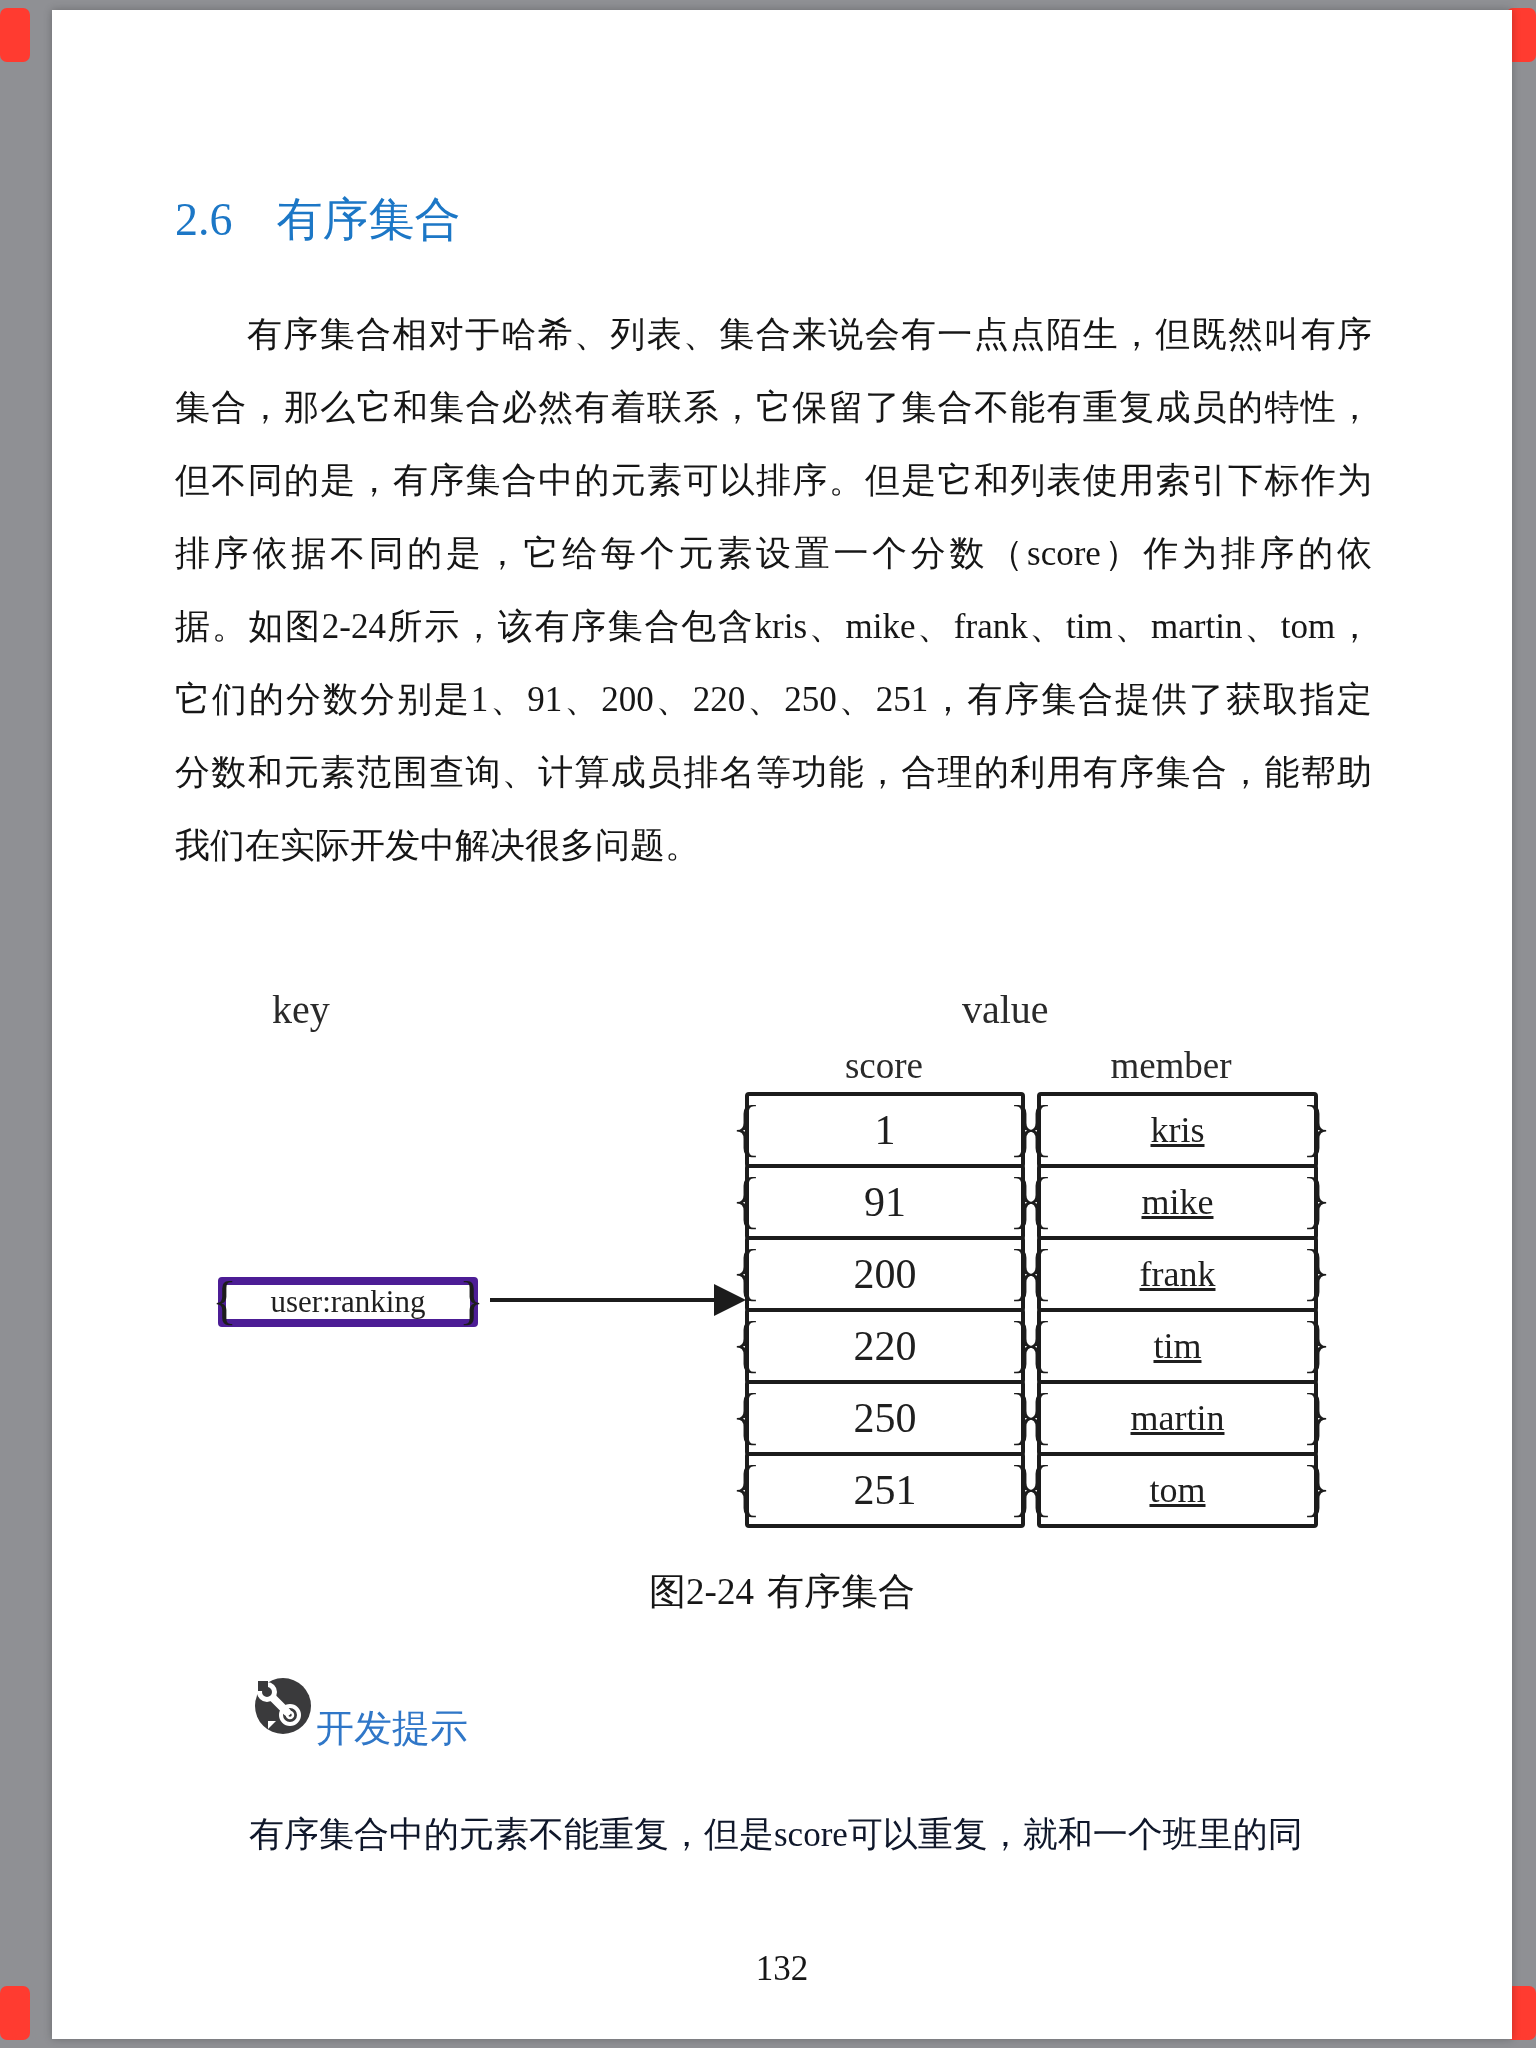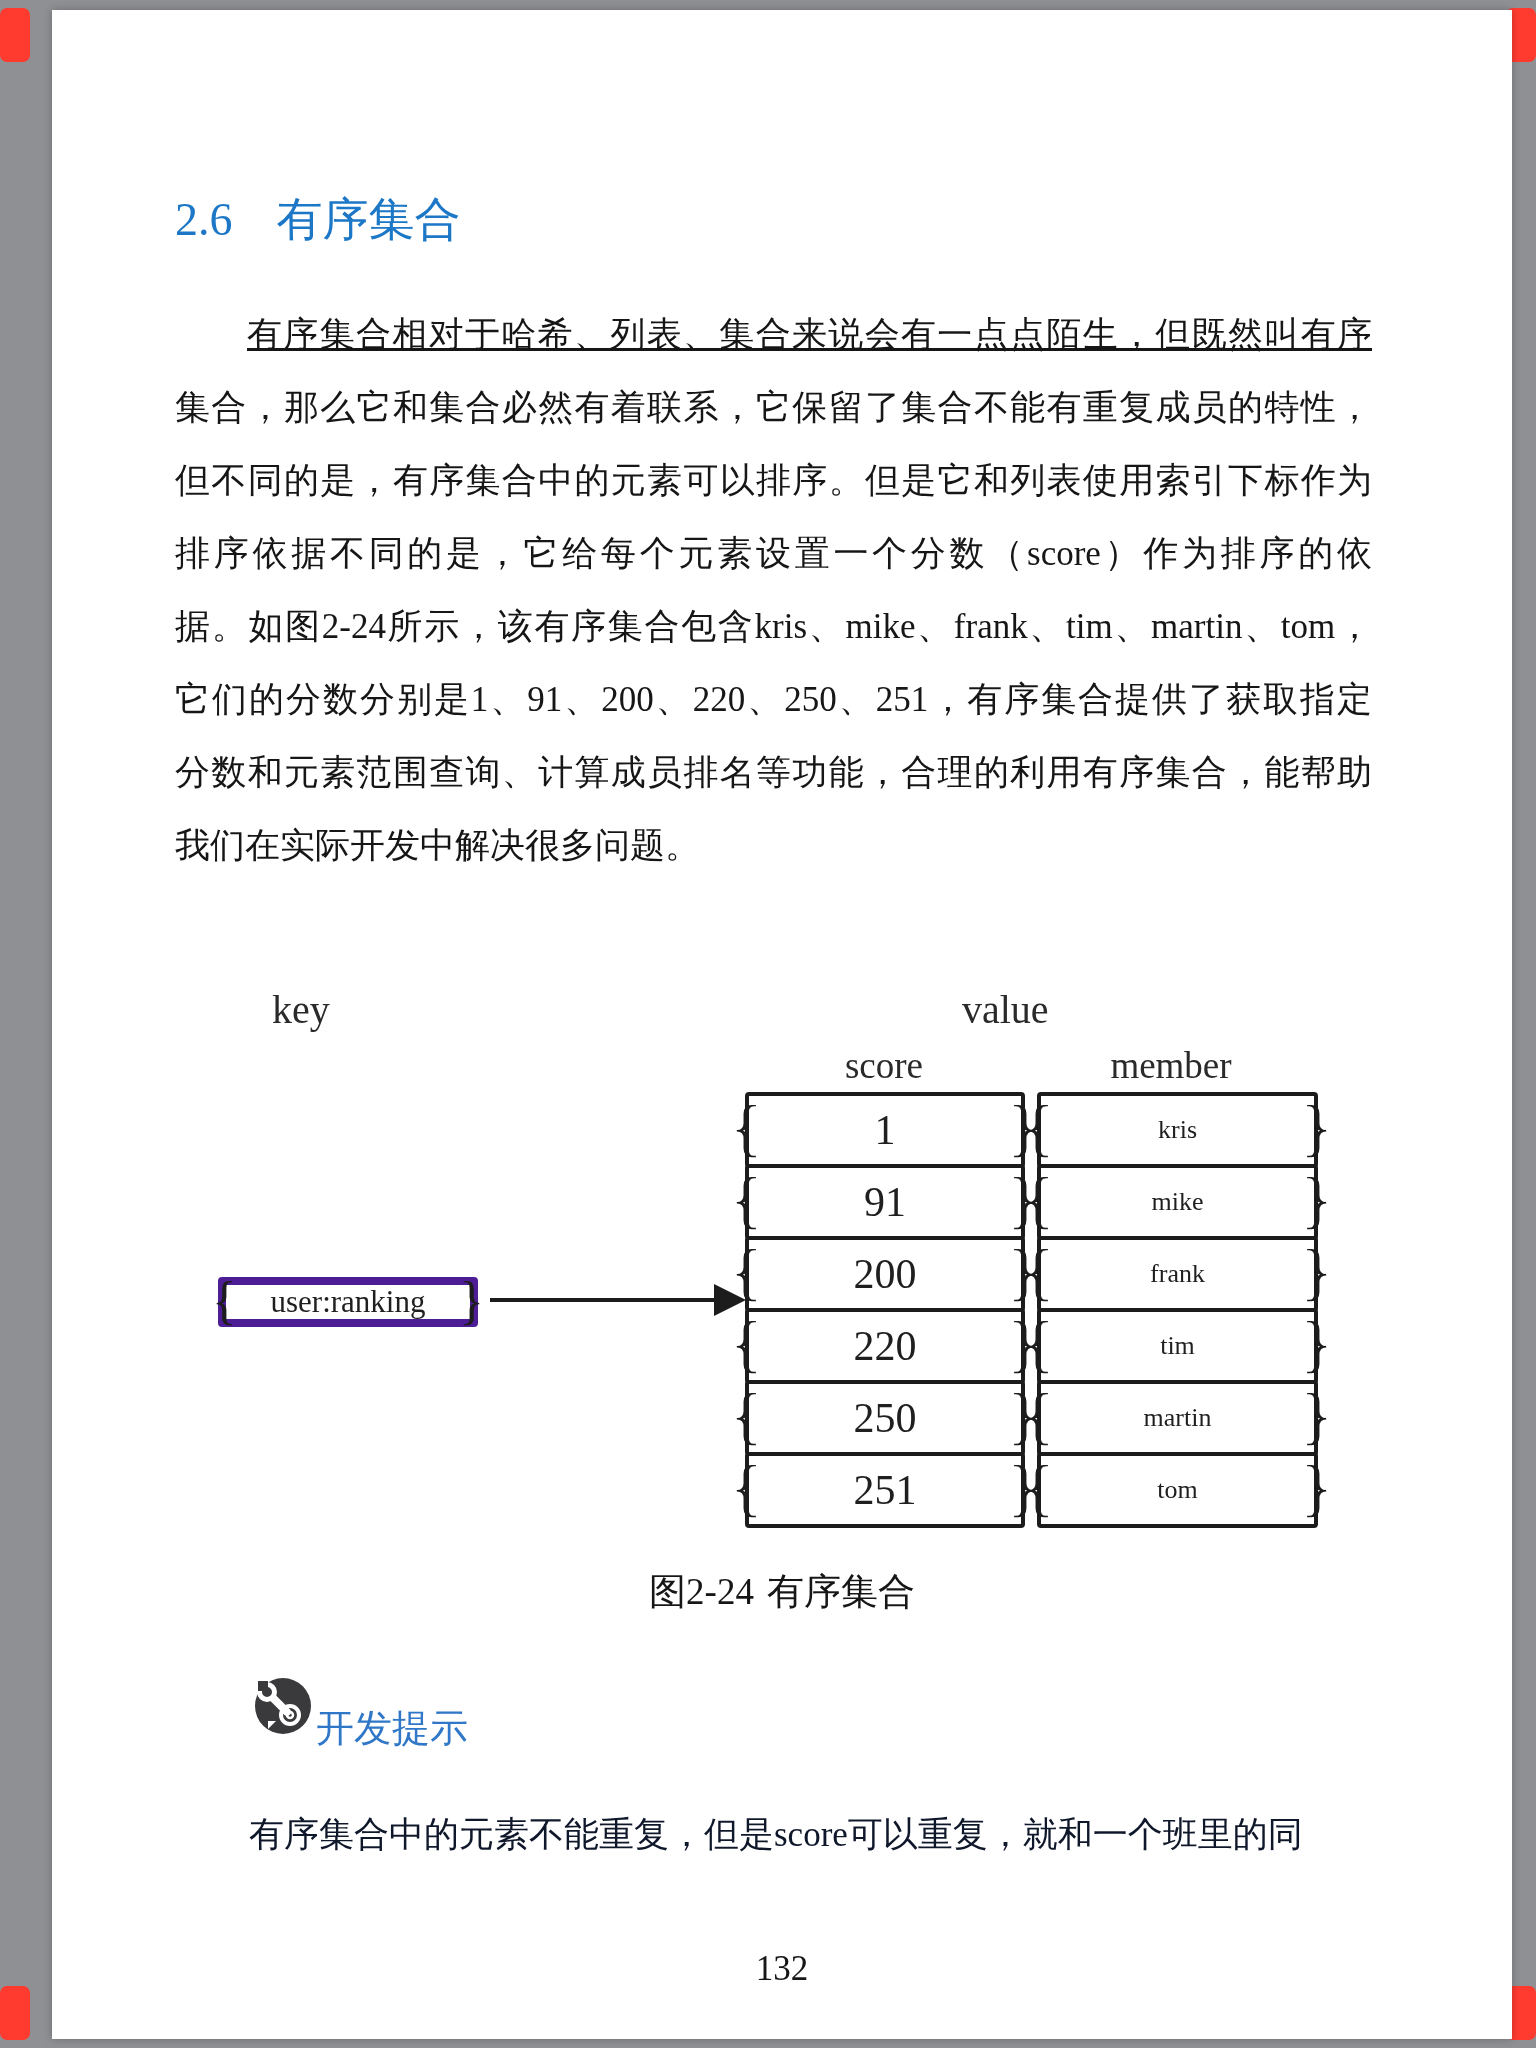--- a/index.html
+++ b/index.html
@@ -28,21 +28,21 @@
     font-size:46px;color:#1c77c6;white-space:nowrap;
   }
   .section-heading .num{margin-right:44px;}
 
   .pline{
     position:absolute;left:123px;width:1197px;height:73px;line-height:73px;
     font-size:35px;color:#161616;white-space:nowrap;
     text-align:justify;text-align-last:justify;text-justify:inter-character;
     overflow:visible;
   }
-  .pline.indent{padding-left:72px;width:1125px;text-decoration:underline;}
+  .pline.indent{padding-left:72px;width:1125px;}
   .pline.lastline{text-align-last:left;}
 
   .fig-label{
     position:absolute;width:200px;height:44px;line-height:44px;
     font-size:40px;color:#2a2a2a;
   }
   .col-header{
     position:absolute;width:200px;text-align:center;height:40px;line-height:40px;
     font-size:37px;color:#2a2a2a;
   }
@@ -55,21 +55,21 @@
   .zcell + .zcell{margin-top:-4px;}
   .zcell::before{
     content:"{";position:absolute;left:-18px;top:50%;transform:translateY(-53%);
     font-size:64px;color:#1c1c1c;font-family:"Liberation Serif",serif;
   }
   .zcell::after{
     content:"}";position:absolute;right:-18px;top:50%;transform:translateY(-53%);
     font-size:64px;color:#1c1c1c;font-family:"Liberation Serif",serif;
   }
   .score-cell{font-size:42px;}
-  .member-cell{font-size:26px;}
+  .member-cell{font-size:36px;text-decoration:underline;}
 
   .key-box{
     position:absolute;left:166px;top:1267px;width:260px;height:50px;
     box-sizing:border-box;border:8px solid #4c1d95;border-radius:4px;
     display:flex;align-items:center;justify-content:center;
     font-size:31px;color:#1f1f1f;background:#fff;
   }
   .key-box::before{
     content:"{";position:absolute;left:-14px;top:50%;transform:translateY(-53%);
     font-size:52px;color:#1c1c1c;

